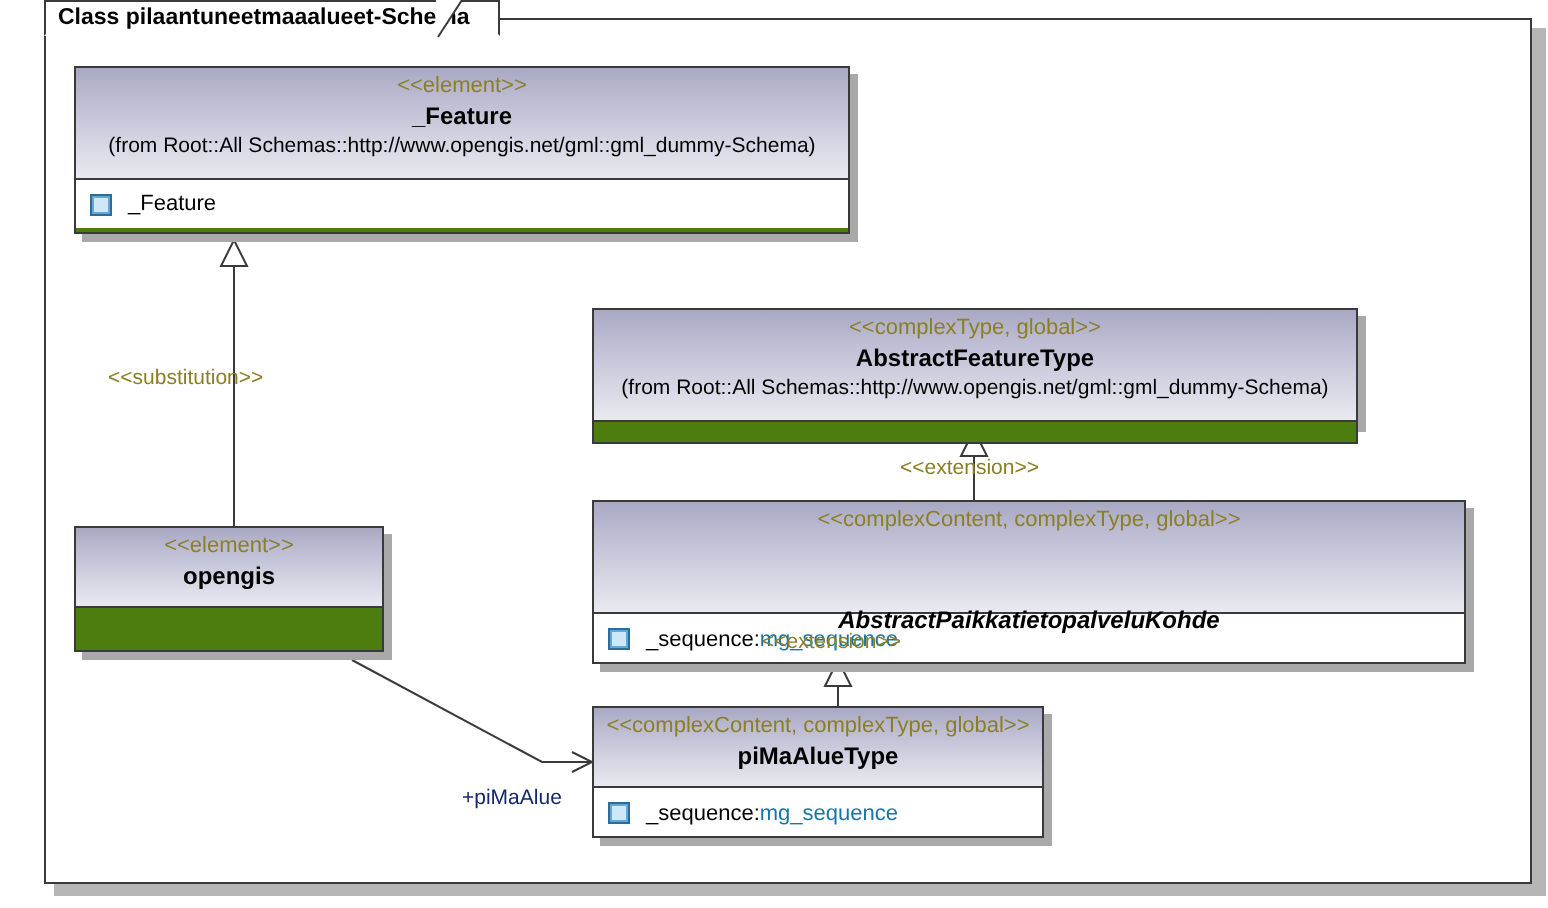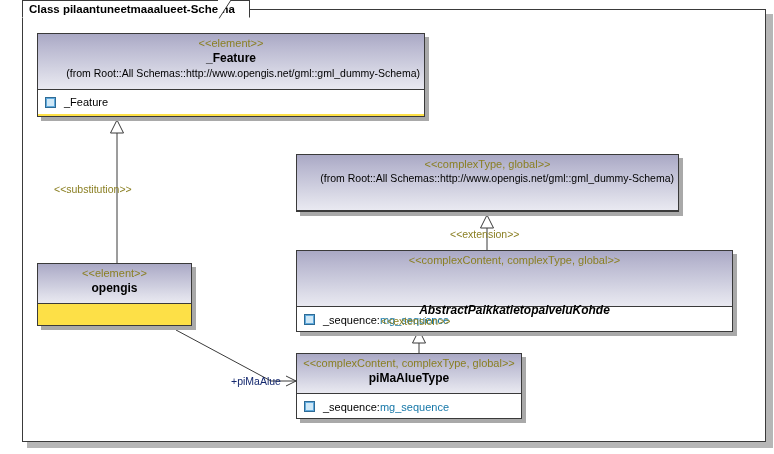--- a/index.html
+++ b/index.html
@@ -77,21 +77,21 @@
     width: 774px;
     height: 454px;
     z-index: 5;
     pointer-events: none;
   }
 
   
   .uml-box {
     position: absolute;
     border: 1px solid #3a3a3a;
-    background: #fde047;
+    background: #4d7c0f;
     box-sizing: border-box;
     z-index: 10;
   }
   .uml-box-shadow {
     position: absolute;
     background: #a9a9a9;
     z-index: 9;
   }
   .box-header {
     background: linear-gradient(to bottom, #a9a8c4 0%, #b9b8d0 22%, #cdcdde 55%, #dcdce8 78%, #e9e9f1 100%);
@@ -117,21 +117,20 @@
   .class-name.abstract {
     font-style: italic;
     margin-top: 35px;
   }
   .from-note {
     color: #000000;
     font-size: 10.5px;
     line-height: 14px;
     white-space: nowrap;
     overflow: hidden;
-    text-align: right;
   }
   .box-compartment {
     background: #ffffff;
     padding: 4px 4px 4px 7px;
     box-sizing: border-box;
   }
   .attr-row {
     display: flex;
     align-items: center;
     gap: 8px;
@@ -230,23 +229,24 @@
     <div class="box-compartment">
       <div class="attr-row">
         <span class="attr-icon"></span>
         <span class="attr-label">_Feature</span>
         <span class="attr-type"></span>
       </div>
     </div>
   </div>
 
   <div class="uml-box-shadow" style="left:300px; top:158px; width:383px; height:58px;"></div>
-  <div class="uml-box" style="left:296px; top:154px; width:383px; height:58px;">
+  <div class="uml-box" style="left:296px; top:154px; width:383px; height:68px;">
     <div class="box-header" style="height:56px;">
       <div class="stereotype">&lt;&lt;complexType, global&gt;&gt;</div>
+      <div class="class-name">AbstractFeatureType</div>
       <div class="from-note">(from Root::All Schemas::http://www.opengis.net/gml::gml_dummy-Schema)</div>
     </div>
     <div class="box-compartment" style="height:0;padding:0;"></div>
   </div>
 
   <div class="uml-box-shadow" style="left:300px; top:254px; width:437px; height:82px;"></div>
   <div class="uml-box" style="left:296px; top:250px; width:437px; height:82px;">
     <div class="box-header" style="height:56px;">
       <div class="stereotype">&lt;&lt;complexContent, complexType, global&gt;&gt;</div>
       <div class="class-name abstract">AbstractPaikkatietopalveluKohde</div>
@@ -280,15 +280,15 @@
       </div>
     </div>
   </div>
 
   <div class="conn-label" style="left:54px; top:183px;">&lt;&lt;substitution&gt;&gt;</div>
 
   <div class="conn-label" style="left:450px; top:228px;">&lt;&lt;extension&gt;&gt;</div>
 
   <div class="conn-label" style="left:381px; top:315px; z-index:21;">&lt;&lt;extension&gt;&gt;</div>
 
-  <div class="conn-label role" style="left:231px; top:375px;">+piMaAlue</div>
+  <div class="conn-label role" style="left:231px; top:393px;">+piMaAlue</div>
 
 </div>
 
 </body></html>

